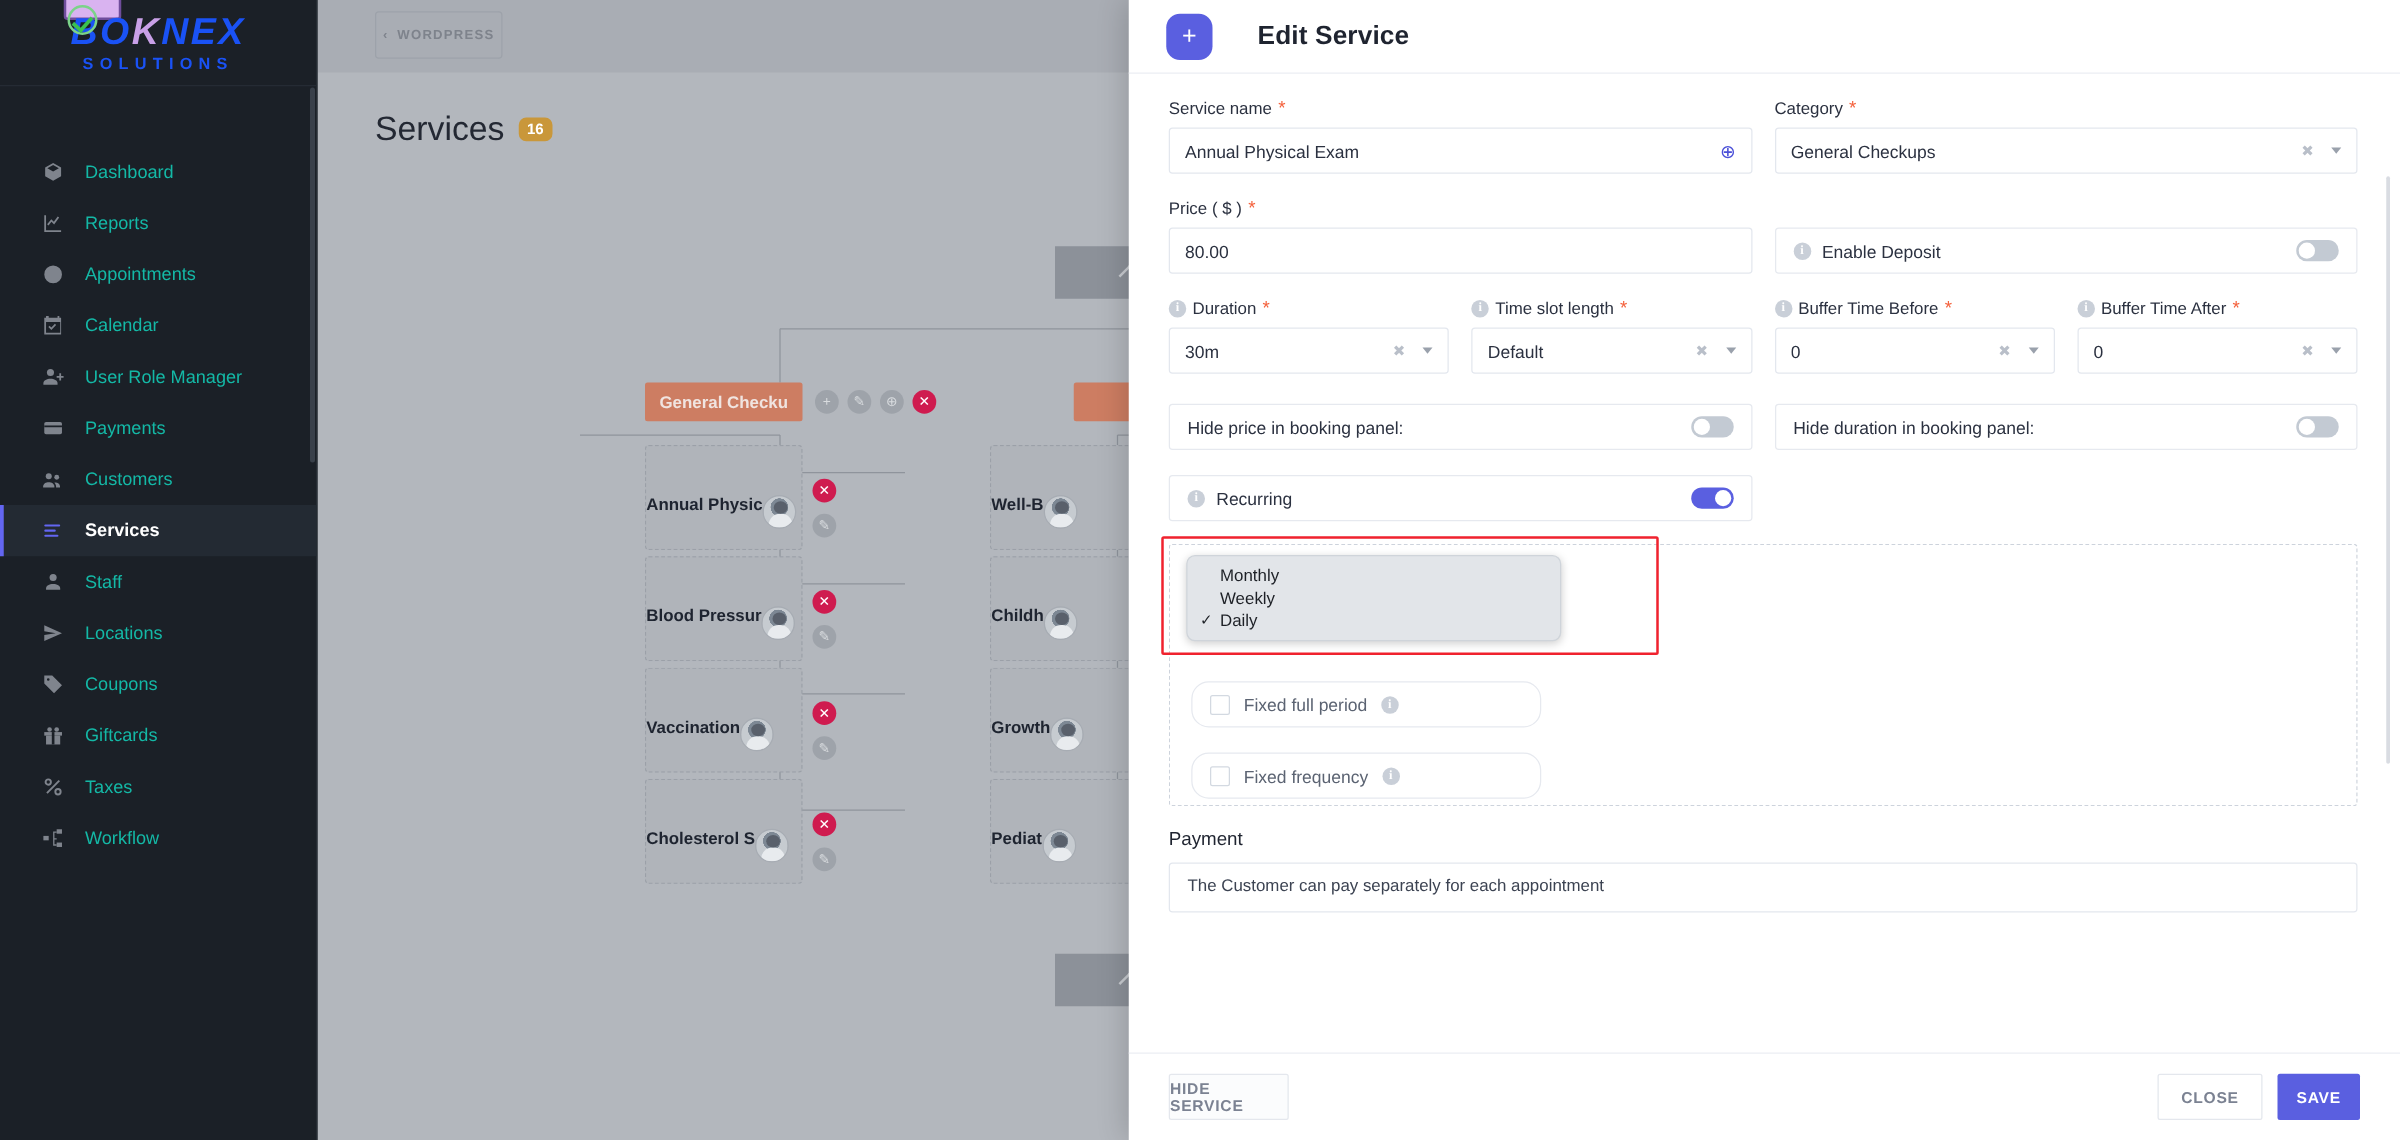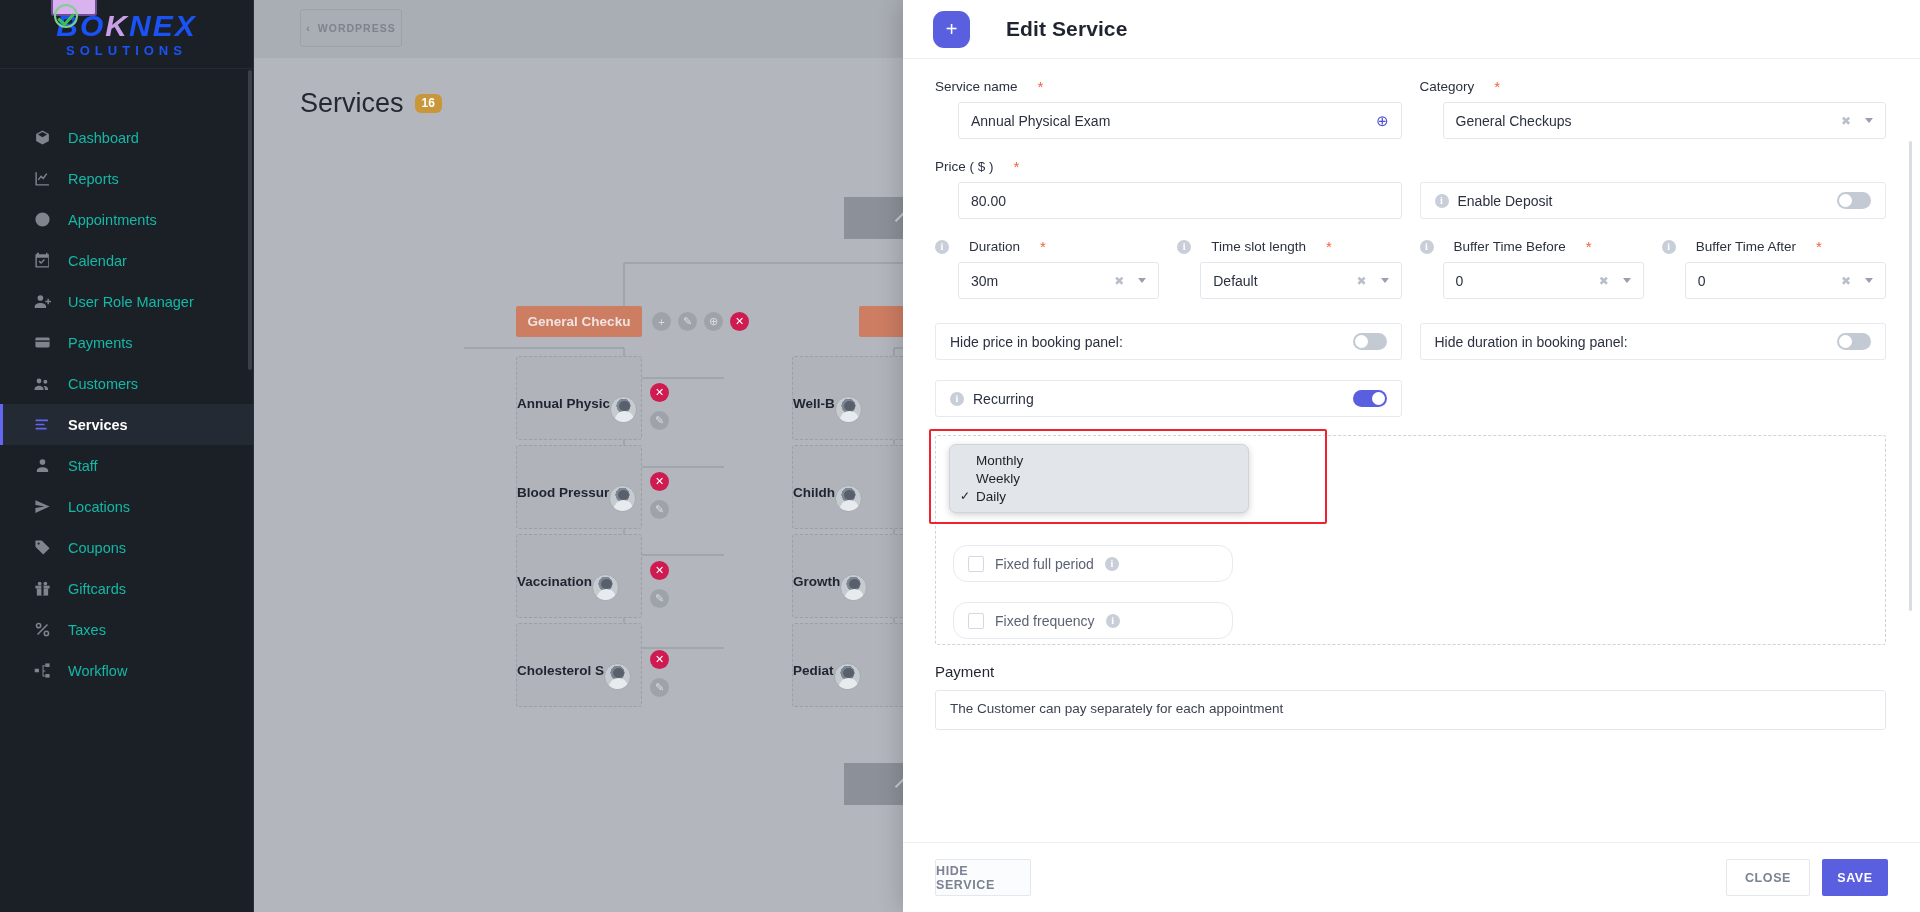--- a/index.html
+++ b/index.html
@@ -131,34 +131,33 @@
     width:37px;height:37px;border-radius:11px;background:#5a5fe0;color:#fff;
     display:flex;align-items:center;justify-content:center;font-size:20px;font-weight:300;
   }
   .modal-title { font-size:21px; font-weight:700; color:#1f2430; letter-spacing:.1px;margin-left:16px;}
   .modal-body { flex:1; padding:20px 34px 0 32px; position:relative; overflow:hidden;}
   .modal-scroll { position:absolute; right:8px; top:82px; width:3px; height:470px; background:#d9dce2; border-radius:2px;}
 
   .row { display:flex; gap:18px; }
   .col { flex:1; min-width:0; }
   .lab {
-    font-size:13.5px; color:#2b3140; margin-bottom:8px; display:flex; align-items:center; gap:20px;
+    font-size:13.5px; color:#2b3140; margin-bottom:8px; display:flex; align-items:center; gap:5px;
     white-space:nowrap;
   }
   .req { color:#f4613c; font-size:15px; line-height:1; }
   .info-ic {
     width:14px;height:14px;border-radius:50%;background:#c9cfd8;color:#fff;
     font-size:10px; font-weight:700; display:inline-flex; align-items:center; justify-content:center;
     flex:0 0 14px; font-family:"Liberation Serif",serif;
   }
   .field {
     height:37px; border:1px solid #e3e7ee; border-radius:3px; background:#fff;
     display:flex; align-items:center; padding:0 12px; font-size:14px; color:#2b3140;
     justify-content:space-between;
-    margin-left:23px;
   }
   .field .val { overflow:hidden; white-space:nowrap; }
   .globe { color:#4b50d8; font-size:15px; }
   .sel-icons { display:flex; align-items:center; gap:14px; color:#b9bfc9; }
   .x-ic { font-size:12px; }
   .caret { width:0;height:0;border-left:4px solid transparent;border-right:4px solid transparent;border-top:5px solid #9aa1ac;}
   .toggle-box {
     height:37px; border:1px solid #e6e9ef; border-radius:3px; display:flex;
     align-items:center; justify-content:space-between; padding:0 14px;
     font-size:14px; color:#2b3140;

